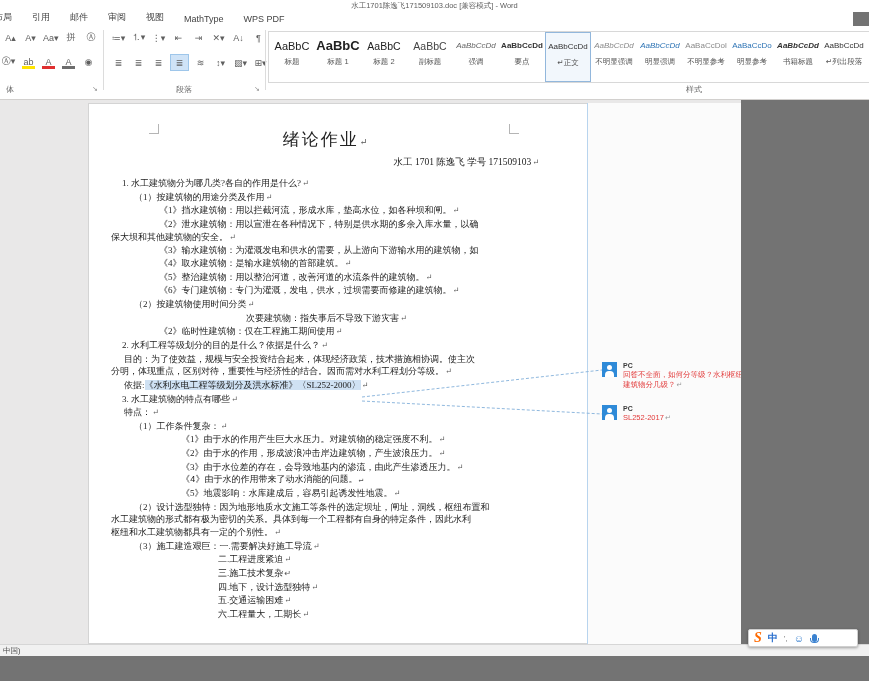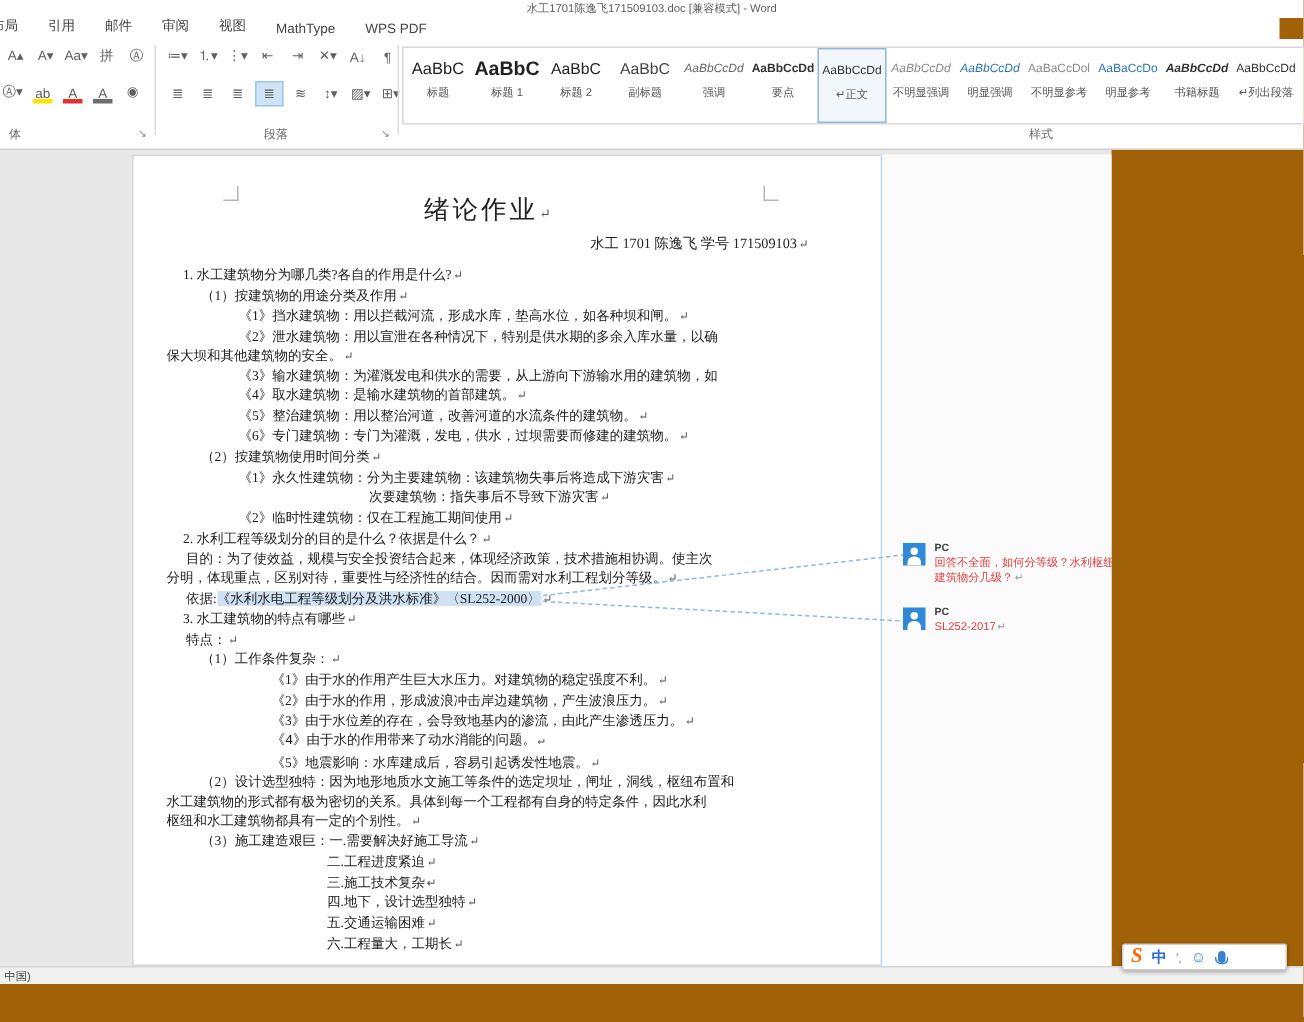--- a/index.html
+++ b/index.html
@@ -1,16 +1,16 @@
 <!DOCTYPE html>
 <html style="--accent: #2b579a; --red: #e23b3b; --avatar: #2e8ad8; --hl: #cfe1f3;"><head>
 <meta charset="utf-8">
 <style>
   html,body{margin:0;padding:0;}
-  #app{position:relative;width:869px;height:681px;overflow:hidden;background:#a16207;
+  #app{position:relative;width:869px;height:681px;overflow:hidden;background:#737373;
        font-family:"Liberation Sans","DejaVu Sans",sans-serif;-webkit-font-smoothing:antialiased;}
   :root{--accent:#2b579a;--red:#e23b3b;--avatar:#2e8ad8;--hl:#cfe1f3;--conn:#8fb8de;}
 
   
   .titlebar{position:absolute;left:0;top:0;width:869px;height:12px;background:#ffffff;
             display:flex;align-items:center;justify-content:center;font-size:7.5px;color:#5d5d5d;}
 
   
   .tabsrow{position:absolute;left:0;top:12px;width:869px;height:14px;background:#fff;
            display:flex;align-items:flex-end;padding-left:0;margin-left:-16px;}
@@ -253,21 +253,20 @@
             <div class="dline" style="padding-left: 11px;"><span>1. 水工建筑物分为哪几类?各自的作用是什么?</span><span class="pmark">↵</span></div>
             <div class="dline" style="padding-left: 23px;"><span>（1）按建筑物的用途分类及作用</span><span class="pmark">↵</span></div>
             <div class="dline" style="padding-left: 48px;"><span>《1》挡水建筑物：用以拦截河流，形成水库，垫高水位，如各种坝和闸。</span><span class="pmark">↵</span></div>
             <div class="dline" style="padding-left: 48px;"><span>《2》泄水建筑物：用以宣泄在各种情况下，特别是供水期的多余入库水量，以确</span></div>
             <div class="dline" style="padding-left: 0px;"><span>保大坝和其他建筑物的安全。</span><span class="pmark">↵</span></div>
             <div class="dline" style="padding-left: 48px;"><span>《3》输水建筑物：为灌溉发电和供水的需要，从上游向下游输水用的建筑物，如</span></div>
             <div class="dline" style="padding-left: 48px;"><span>《4》取水建筑物：是输水建筑物的首部建筑。</span><span class="pmark">↵</span></div>
             <div class="dline" style="padding-left: 48px;"><span>《5》整治建筑物：用以整治河道，改善河道的水流条件的建筑物。</span><span class="pmark">↵</span></div>
             <div class="dline" style="padding-left: 48px;"><span>《6》专门建筑物：专门为灌溉，发电，供水，过坝需要而修建的建筑物。</span><span class="pmark">↵</span></div>
             <div class="dline" style="padding-left: 23px;"><span>（2）按建筑物使用时间分类</span><span class="pmark">↵</span></div>
-            <div class="dline" style="padding-left: 48px;"><span>《1》永久性建筑物：分为主要建筑物：该建筑物失事后将造成下游灾害</span><span class="pmark">↵</span></div>
             <div class="dline" style="padding-left: 135px;"><span>次要建筑物：指失事后不导致下游灾害</span><span class="pmark">↵</span></div>
             <div class="dline" style="padding-left: 48px;"><span>《2》临时性建筑物：仅在工程施工期间使用</span><span class="pmark">↵</span></div>
             <div class="dline" style="padding-left: 11px;"><span>2. 水利工程等级划分的目的是什么？依据是什么？</span><span class="pmark">↵</span></div>
             <div class="dline" style="padding-left: 13px;"><span>目的：为了使效益，规模与安全投资结合起来，体现经济政策，技术措施相协调。使主次</span></div>
             <div class="dline" style="padding-left: 0px;"><span>分明，体现重点，区别对待，重要性与经济性的结合。因而需对水利工程划分等级。</span><span class="pmark">↵</span></div>
             <div class="dline" style="padding-left: 13px;"><span>依据:</span><span class="hl">《水利水电工程等级划分及洪水标准》</span><span class="hl">〈SL252-2000〉</span><span class="pmark">↵</span></div>
             <div class="dline" style="padding-left: 11px;"><span>3. 水工建筑物的特点有哪些</span><span class="pmark">↵</span></div>
             <div class="dline" style="padding-left: 13px;"><span>特点：</span><span class="pmark">↵</span></div>
             <div class="dline" style="padding-left: 23px;"><span>（1）工作条件复杂：</span><span class="pmark">↵</span></div>
             <div class="dline" style="padding-left: 70px;"><span>《1》由于水的作用产生巨大水压力。对建筑物的稳定强度不利。</span><span class="pmark">↵</span></div>

